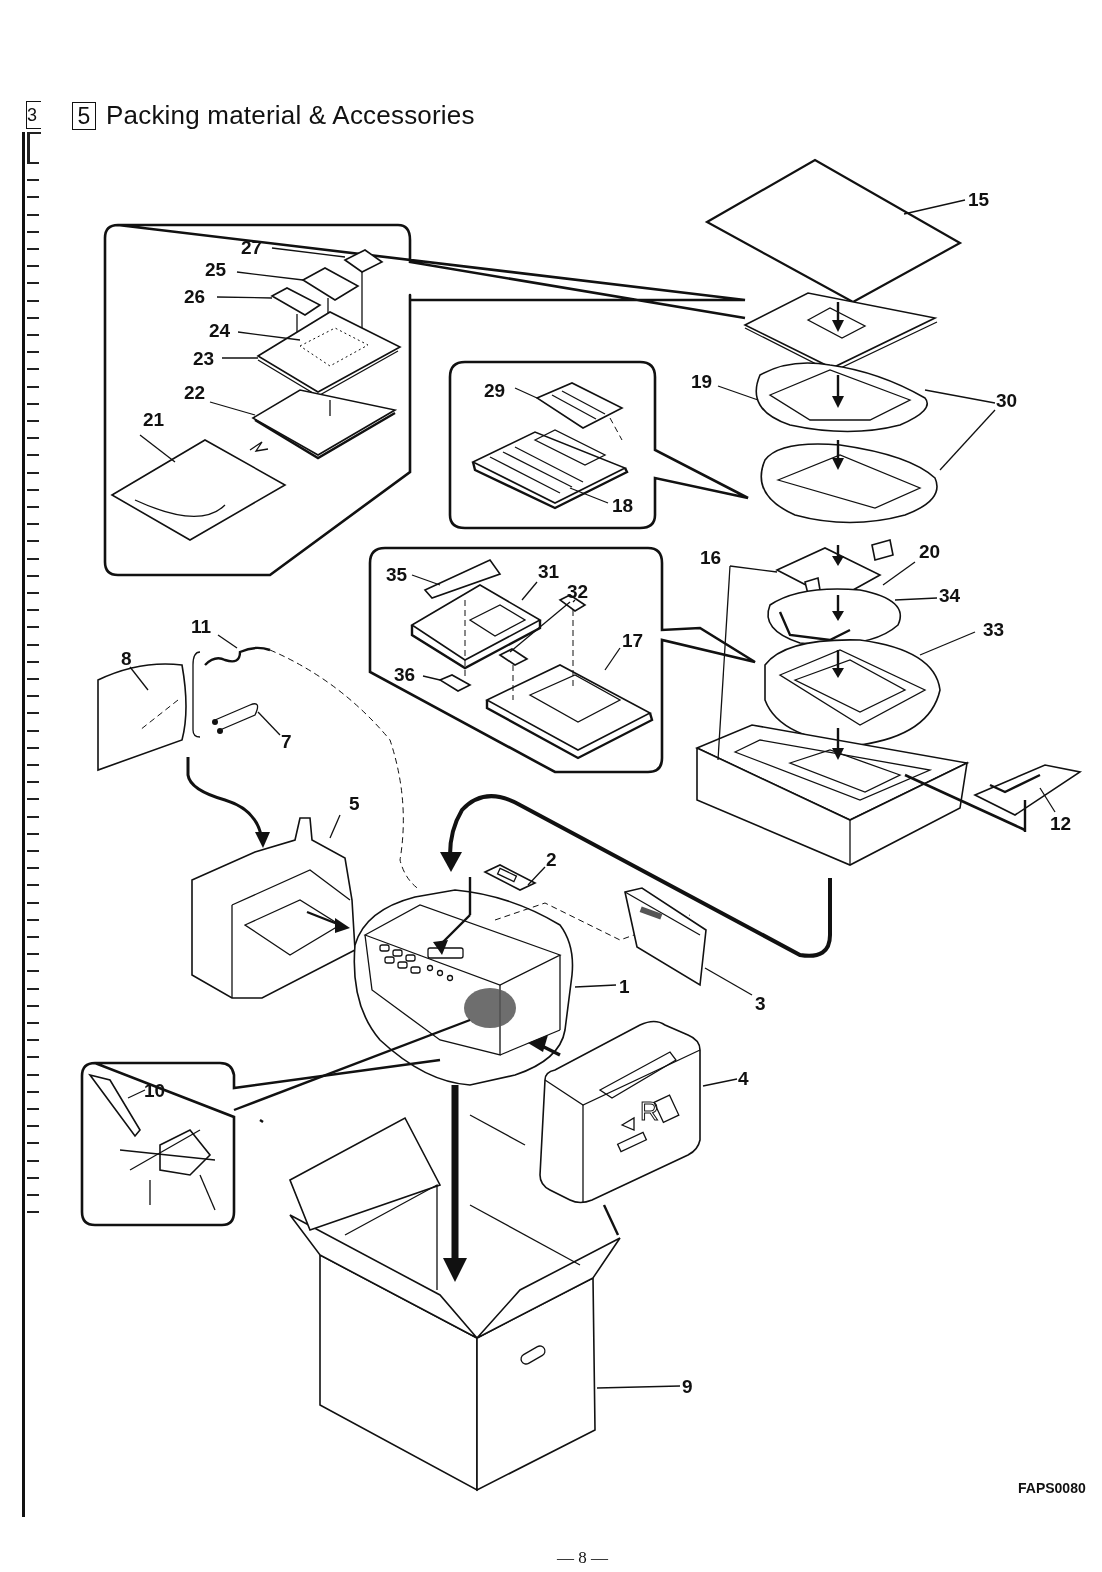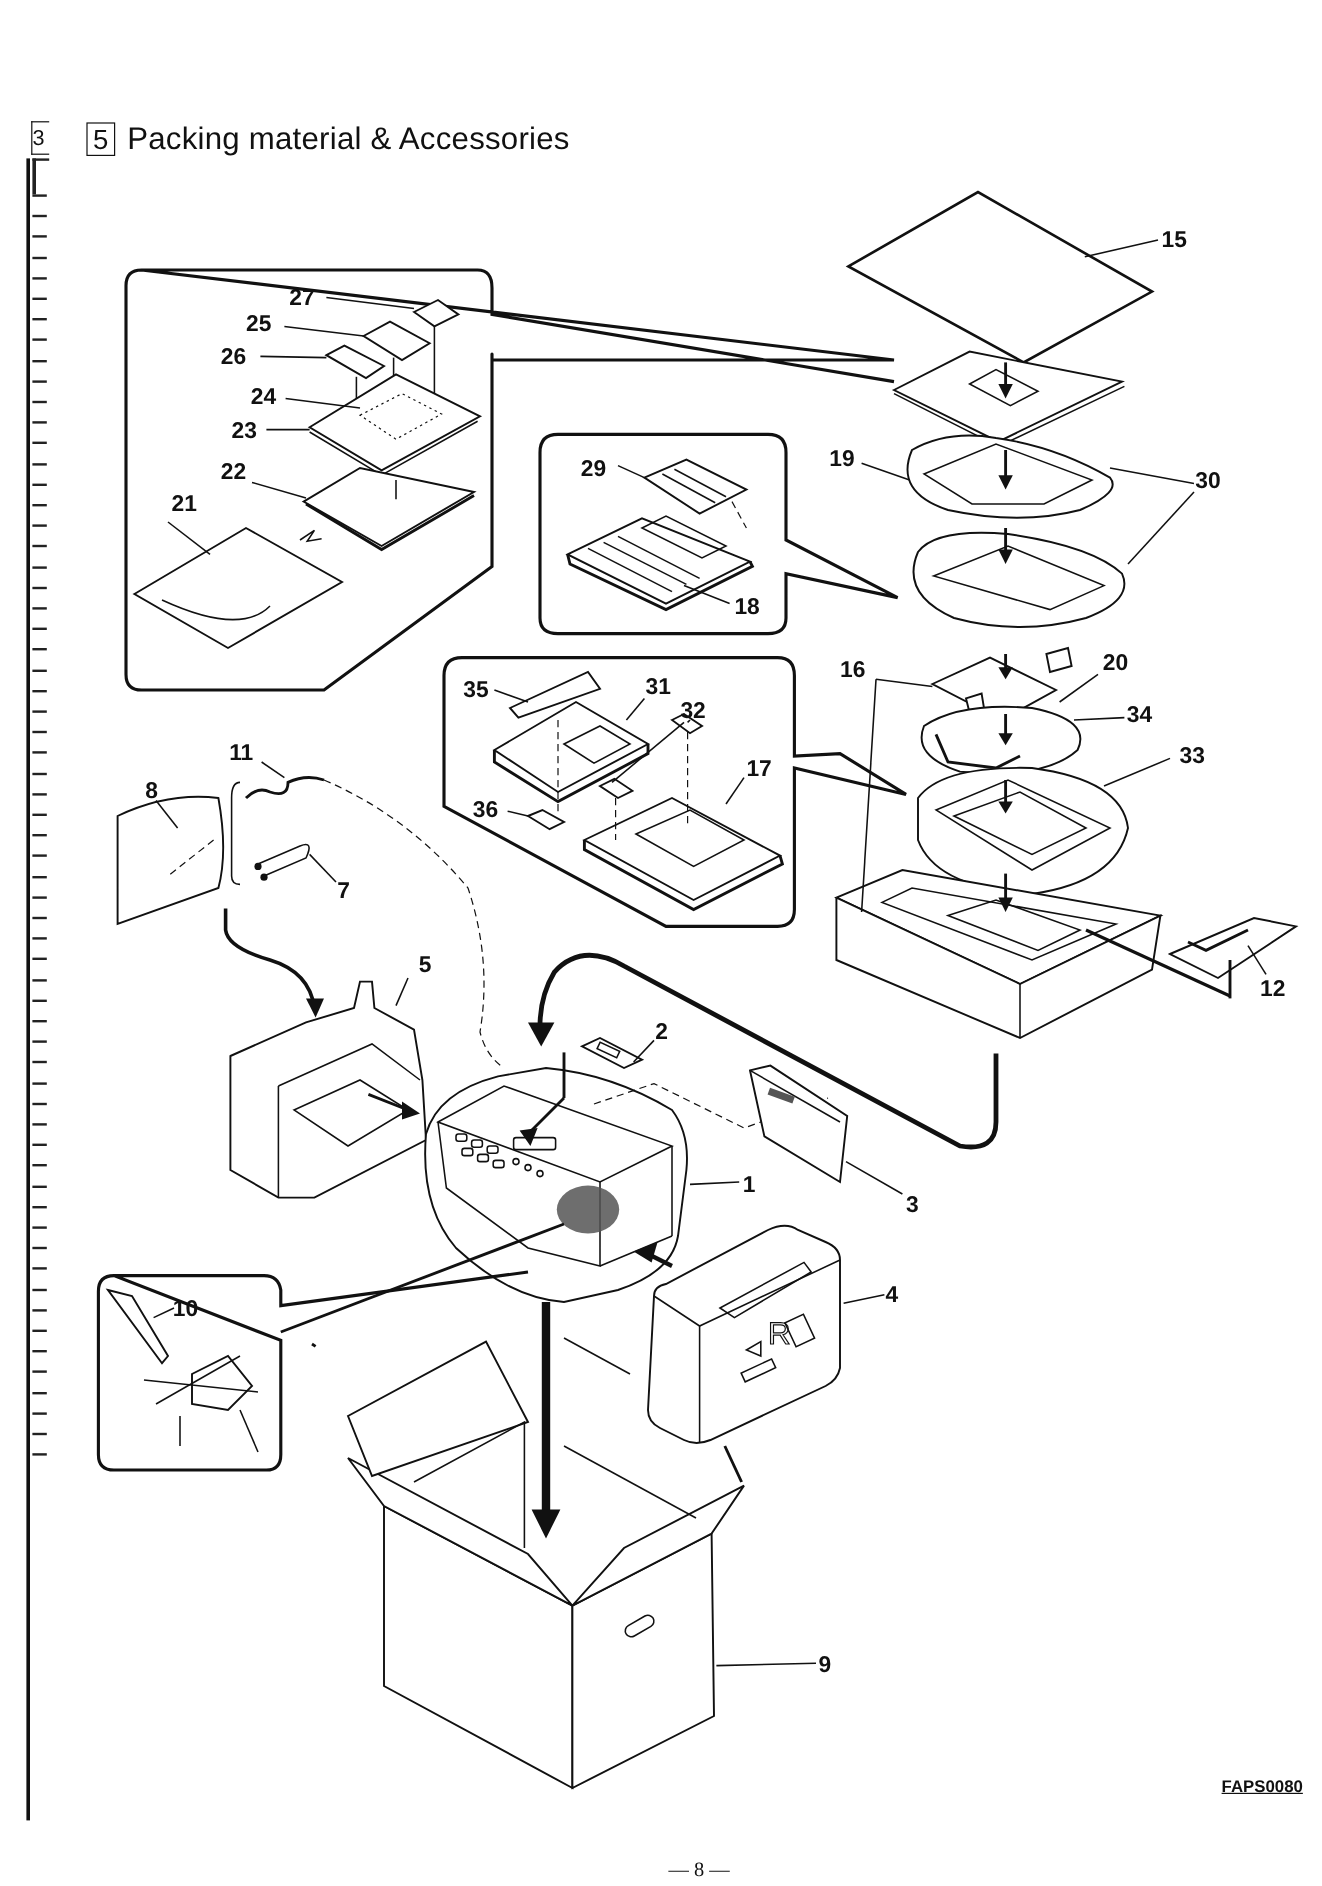--- a/index.html
+++ b/index.html
@@ -5,21 +5,21 @@
   html, body { margin:0; padding:0; background:#ffffff; }
   body { width:1102px; height:1572px; position:relative; overflow:hidden; font-family:"Liberation Sans", sans-serif; color:#111; }
   .binder-bar { position:absolute; left:22px; top:132px; width:3px; height:1385px; background:#111; }
   .binder-ticks { position:absolute; left:27px; top:132px; width:14px; height:1090px; }
   .binder-tick { position:absolute; left:0; width:12px; height:2px; background:#222; }
   .binder-top { position:absolute; left:27px; top:132px; width:3px; height:30px; background:#222; }
   .binder-top2 { position:absolute; left:27px; top:132px; width:14px; height:2px; background:#222; }
   .title { position:absolute; left:72px; top:100px; font-size:26px; display:flex; align-items:center; letter-spacing:0.2px; }
   .title .num { display:inline-block; border:1.6px solid #111; width:22px; height:26px; line-height:26px; text-align:center; font-size:23px; margin-right:10px; }
   .section-mark { position:absolute; left:26px; top:101px; width:14px; height:26px; border:1.6px solid #111; border-right:none; font-size:18px; line-height:26px; overflow:hidden; }
-  .fig-code { position:absolute; left:1018px; top:1480px; font-size:14px; font-weight:bold;text-decoration:underline; }
+  .fig-code { position:absolute; left:1018px; top:1480px; font-size:14px; font-weight:bold; }
   .page-num { position:absolute; left:557px; top:1548px; font-family:"Liberation Serif", serif; font-size:17px; }
   svg#diagram { position:absolute; left:0; top:0; }
   .callout { font-family:"Liberation Sans", sans-serif; font-weight:bold; font-size:19px; fill:#111; }
   .ln { stroke:#111; fill:none; stroke-width:1.3; }
   .th { stroke:#111; fill:none; stroke-width:2.4; }
   .thk { stroke:#111; fill:none; stroke-width:3.5; }
   .pl { stroke:#111; fill:#fff; stroke-width:1.6; }
   .dash { stroke:#111; fill:none; stroke-width:1; stroke-dasharray:6 4; }
   .dot { stroke:#111; fill:none; stroke-width:1; stroke-dasharray:2 3; }
   .frame { stroke:#111; fill:none; stroke-width:2.6; }

